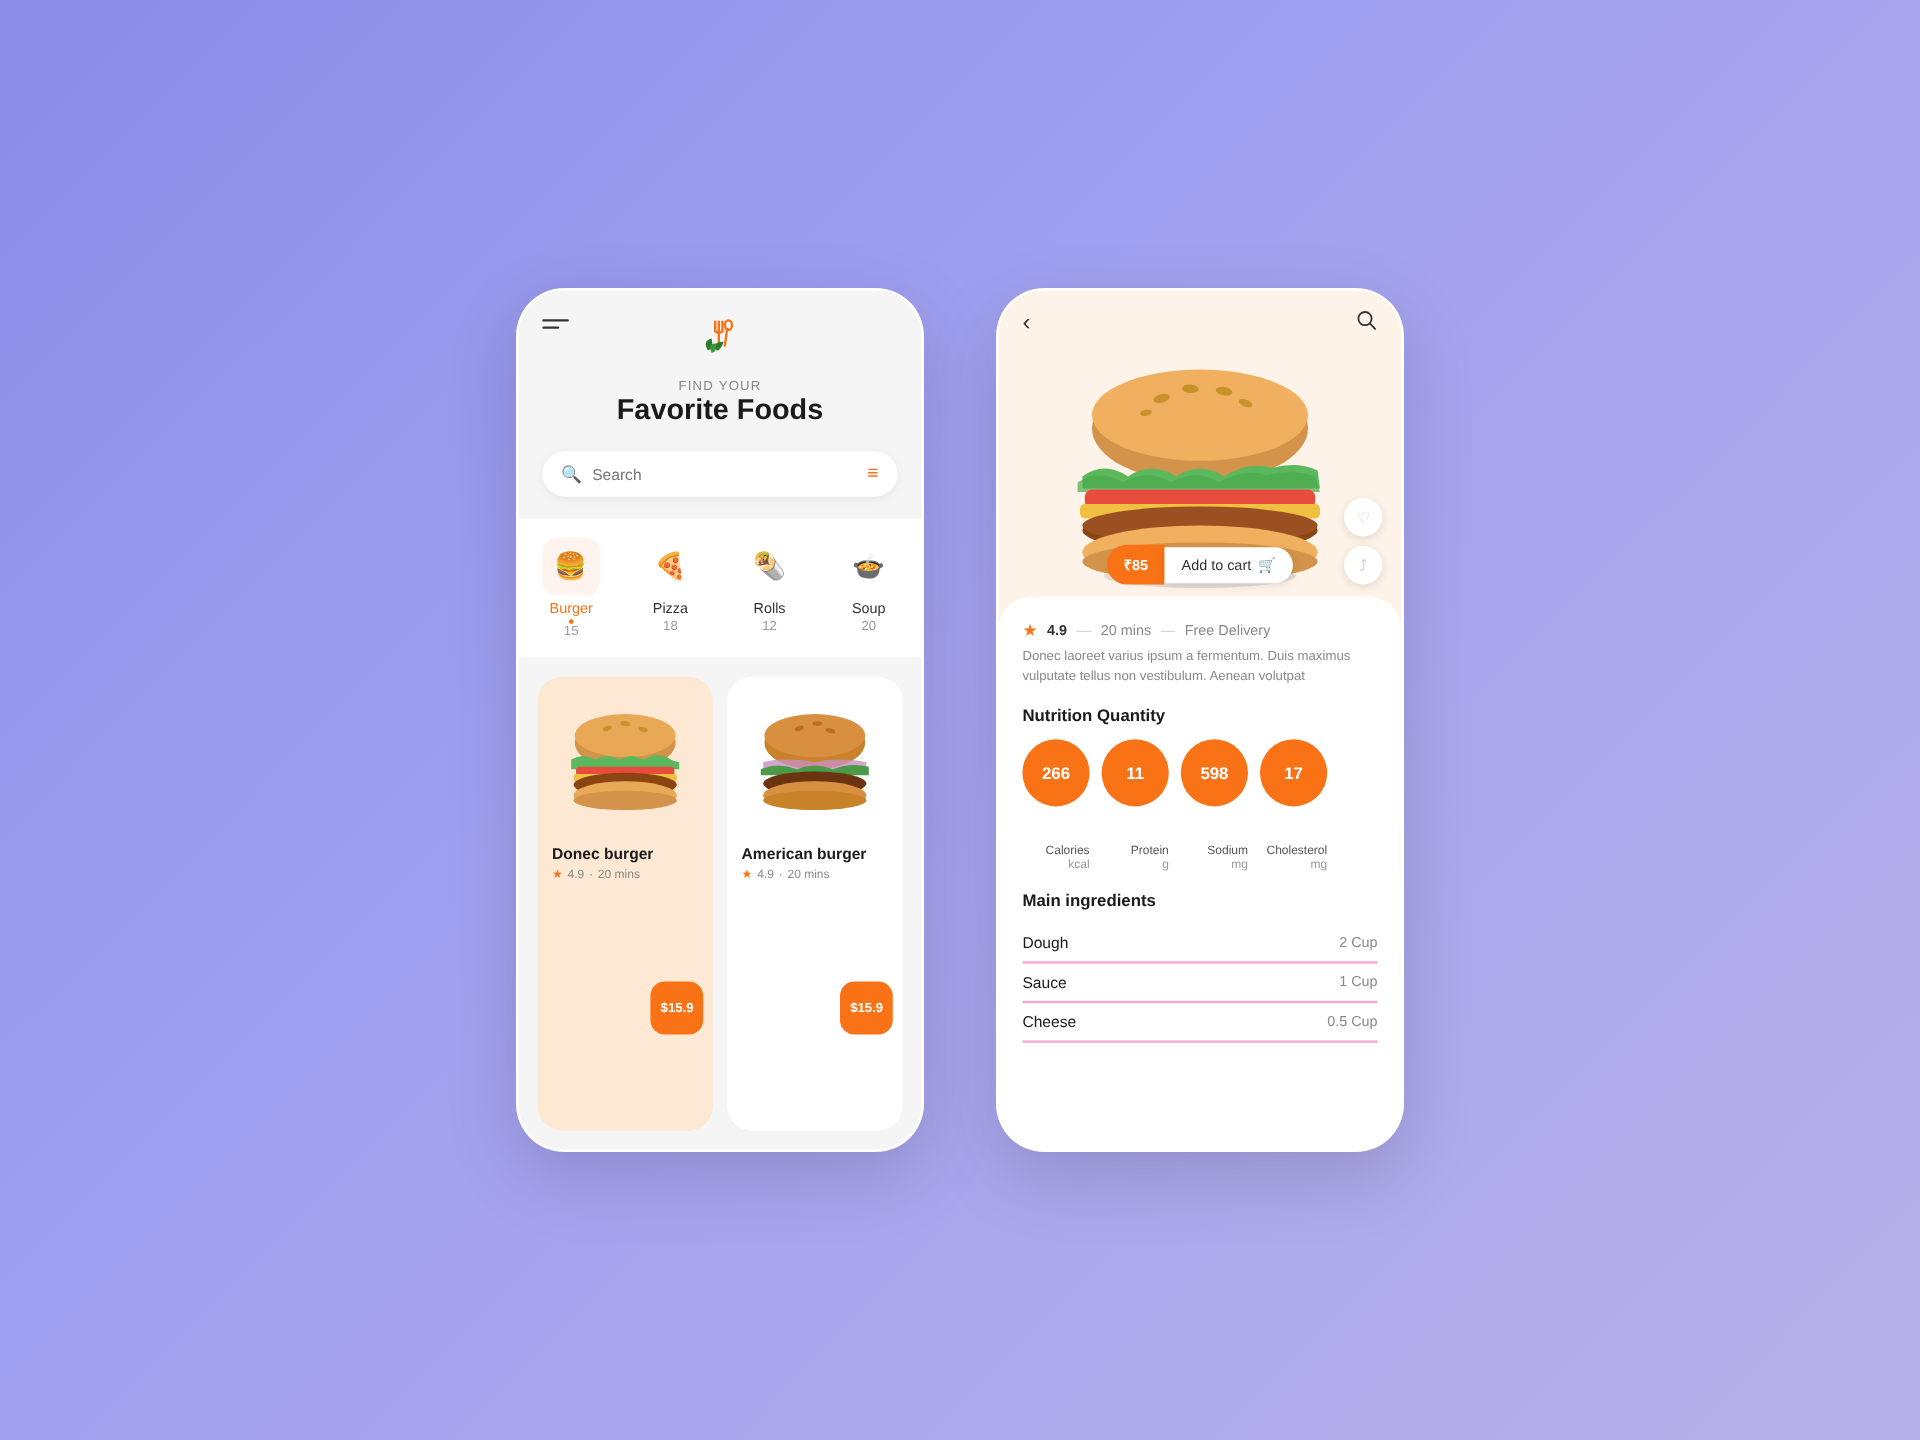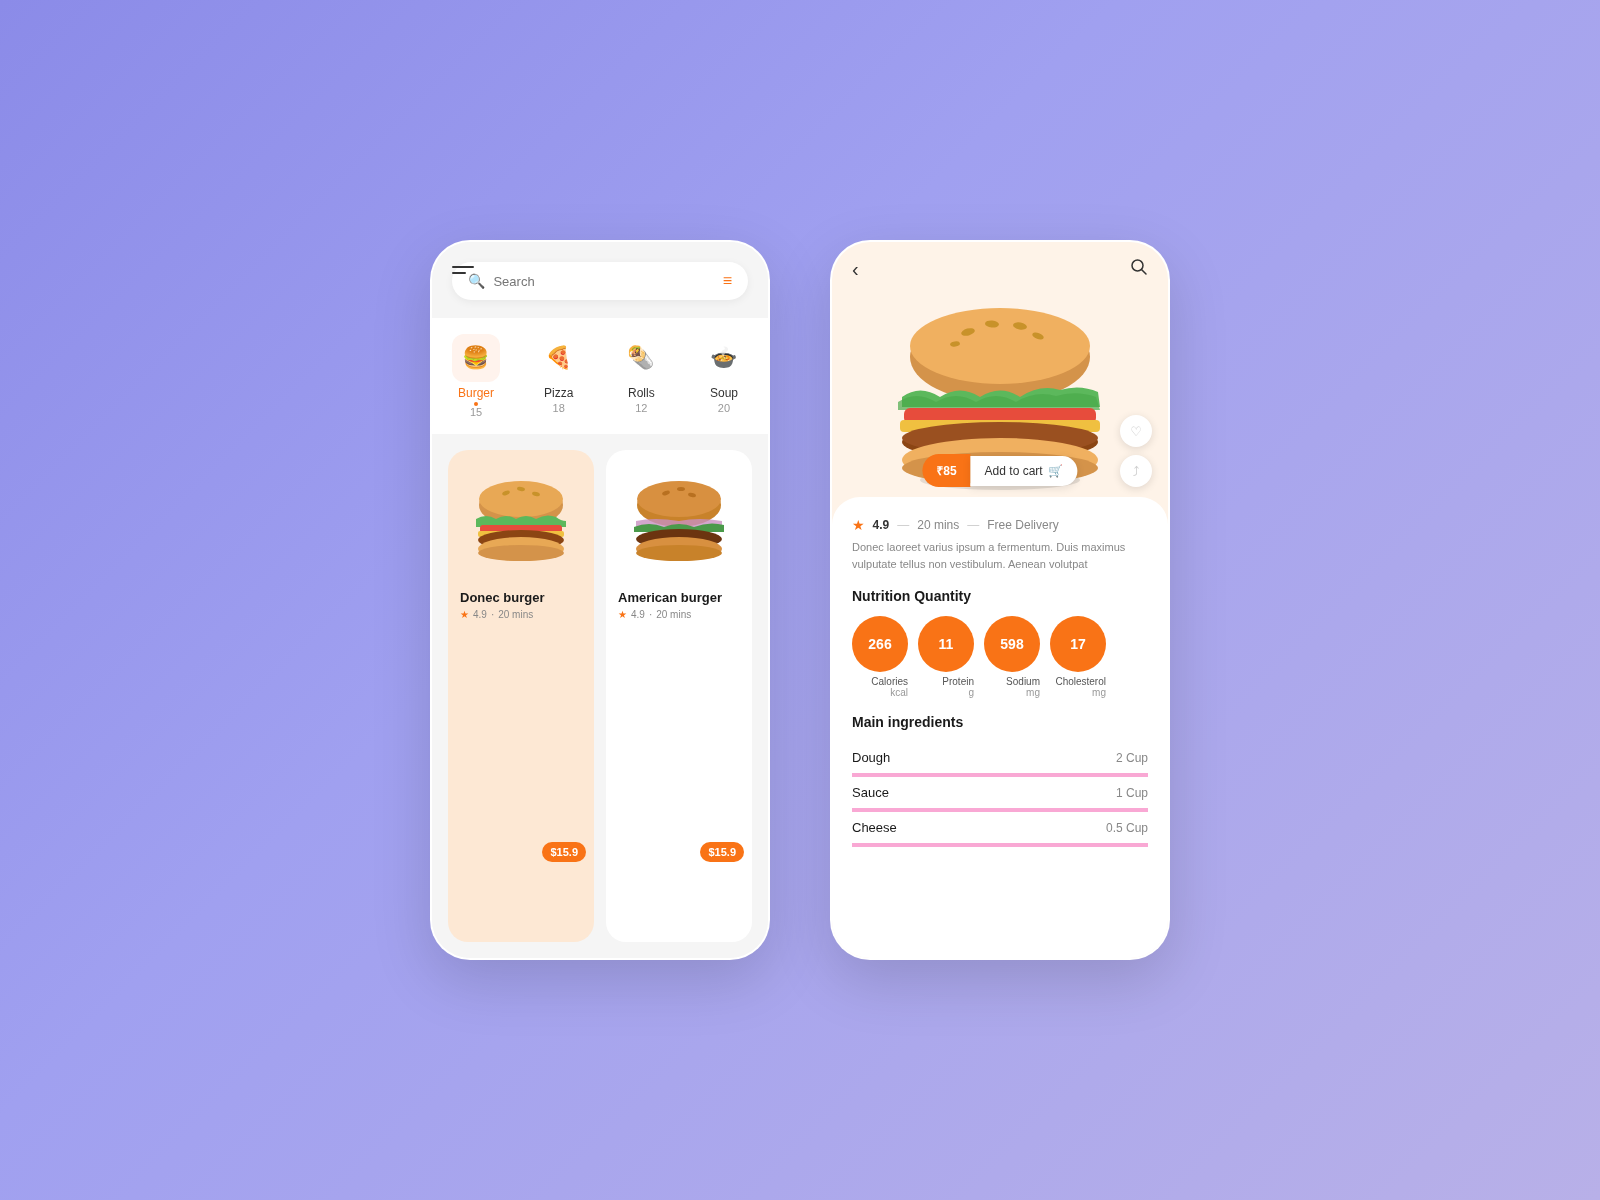--- a/index.html
+++ b/index.html
@@ -204,21 +204,21 @@
     }
 
     .price-badge {
       position: absolute;
       bottom: 80px;
       right: 8px;
       background: #f97316;
       color: white;
       font-size: 11px;
       font-weight: 700;
-      padding: 4px 8px;
+      padding: 16px 8px;
       border-radius: 12px;
     }
 
     .food-name {
       font-size: 13px;
       font-weight: 600;
       color: #1a1a1a;
       margin-top: 8px;
       margin-bottom: 4px;
     }
@@ -396,38 +396,39 @@
       font-size: 14px;
       font-weight: 700;
       margin-bottom: 4px;
     }
 
     .nutrition-label {
       font-size: 10px;
       color: #555;
       font-weight: 500;
       text-align: center;
+      margin-top: 28px;
     }
 
     .nutrition-unit {
       font-size: 10px;
       color: #999;
       text-align: center;
     }
 
     .ingredients-section .section-title {
       margin-top: 4px;
     }
 
     .ingredient-row {
       display: flex;
       justify-content: space-between;
-      align-items: flex-end;
+      align-items: flex-start;
       padding: 8px 0;
-      border-bottom: 4px solid #f9a8d4;
+      border-bottom: 2px solid #f9a8d4;
     }
 
     .ingredient-name {
       font-size: 13px;
       color: #1a1a1a;
       font-weight: 500;
     }
 
     .ingredient-amount {
       font-size: 12px;
@@ -447,20 +448,40 @@
 
   <div class="phone-frame screen1">
     <div class="screen1-inner">
 
       <div class="header-area">
         <div class="menu-icon">
           <span></span>
           <span></span>
         </div>
 
+        <div class="logo-container">
+
+          <svg class="logo-svg" viewBox="0 0 50 50" fill="none" xmlns="http://www.w3.org/2000/svg">
+
+            <line x1="24" y1="6" x2="24" y2="26" stroke="#f97316" stroke-width="2" stroke-linecap="round"></line>
+            <line x1="21" y1="6" x2="21" y2="14" stroke="#f97316" stroke-width="2" stroke-linecap="round"></line>
+            <line x1="27" y1="6" x2="27" y2="14" stroke="#f97316" stroke-width="2" stroke-linecap="round"></line>
+            <path d="M21 14 Q24 17 27 14" stroke="#f97316" stroke-width="2" fill="none"></path>
+
+            <line x1="31" y1="12" x2="29" y2="26" stroke="#f97316" stroke-width="2" stroke-linecap="round"></line>
+            <ellipse cx="32" cy="9" rx="3" ry="4" stroke="#f97316" stroke-width="2" fill="none"></ellipse>
+
+            <path d="M15 30 Q10 22 18 20 Q20 28 15 30Z" fill="#2d7a2d"></path>
+            <path d="M18 32 Q14 24 23 24 Q22 32 18 32Z" fill="#3a9a3a"></path>
+            <path d="M22 30 Q20 22 28 23 Q25 31 22 30Z" fill="#2d7a2d"></path>
+          </svg>
+
+          <span class="find-your-text">FIND YOUR</span>
+          <span class="favorite-foods-title">Favorite Foods</span>
+        </div>
 
         <div class="search-bar">
           <span style="color:#ccc;font-size:14px;">🔍</span>
           <input type="text" placeholder="Search" style="">
           <span class="filter-icon">≡</span>
         </div>
       </div>
 
       <div class="categories-section">
         <div class="categories-grid">

